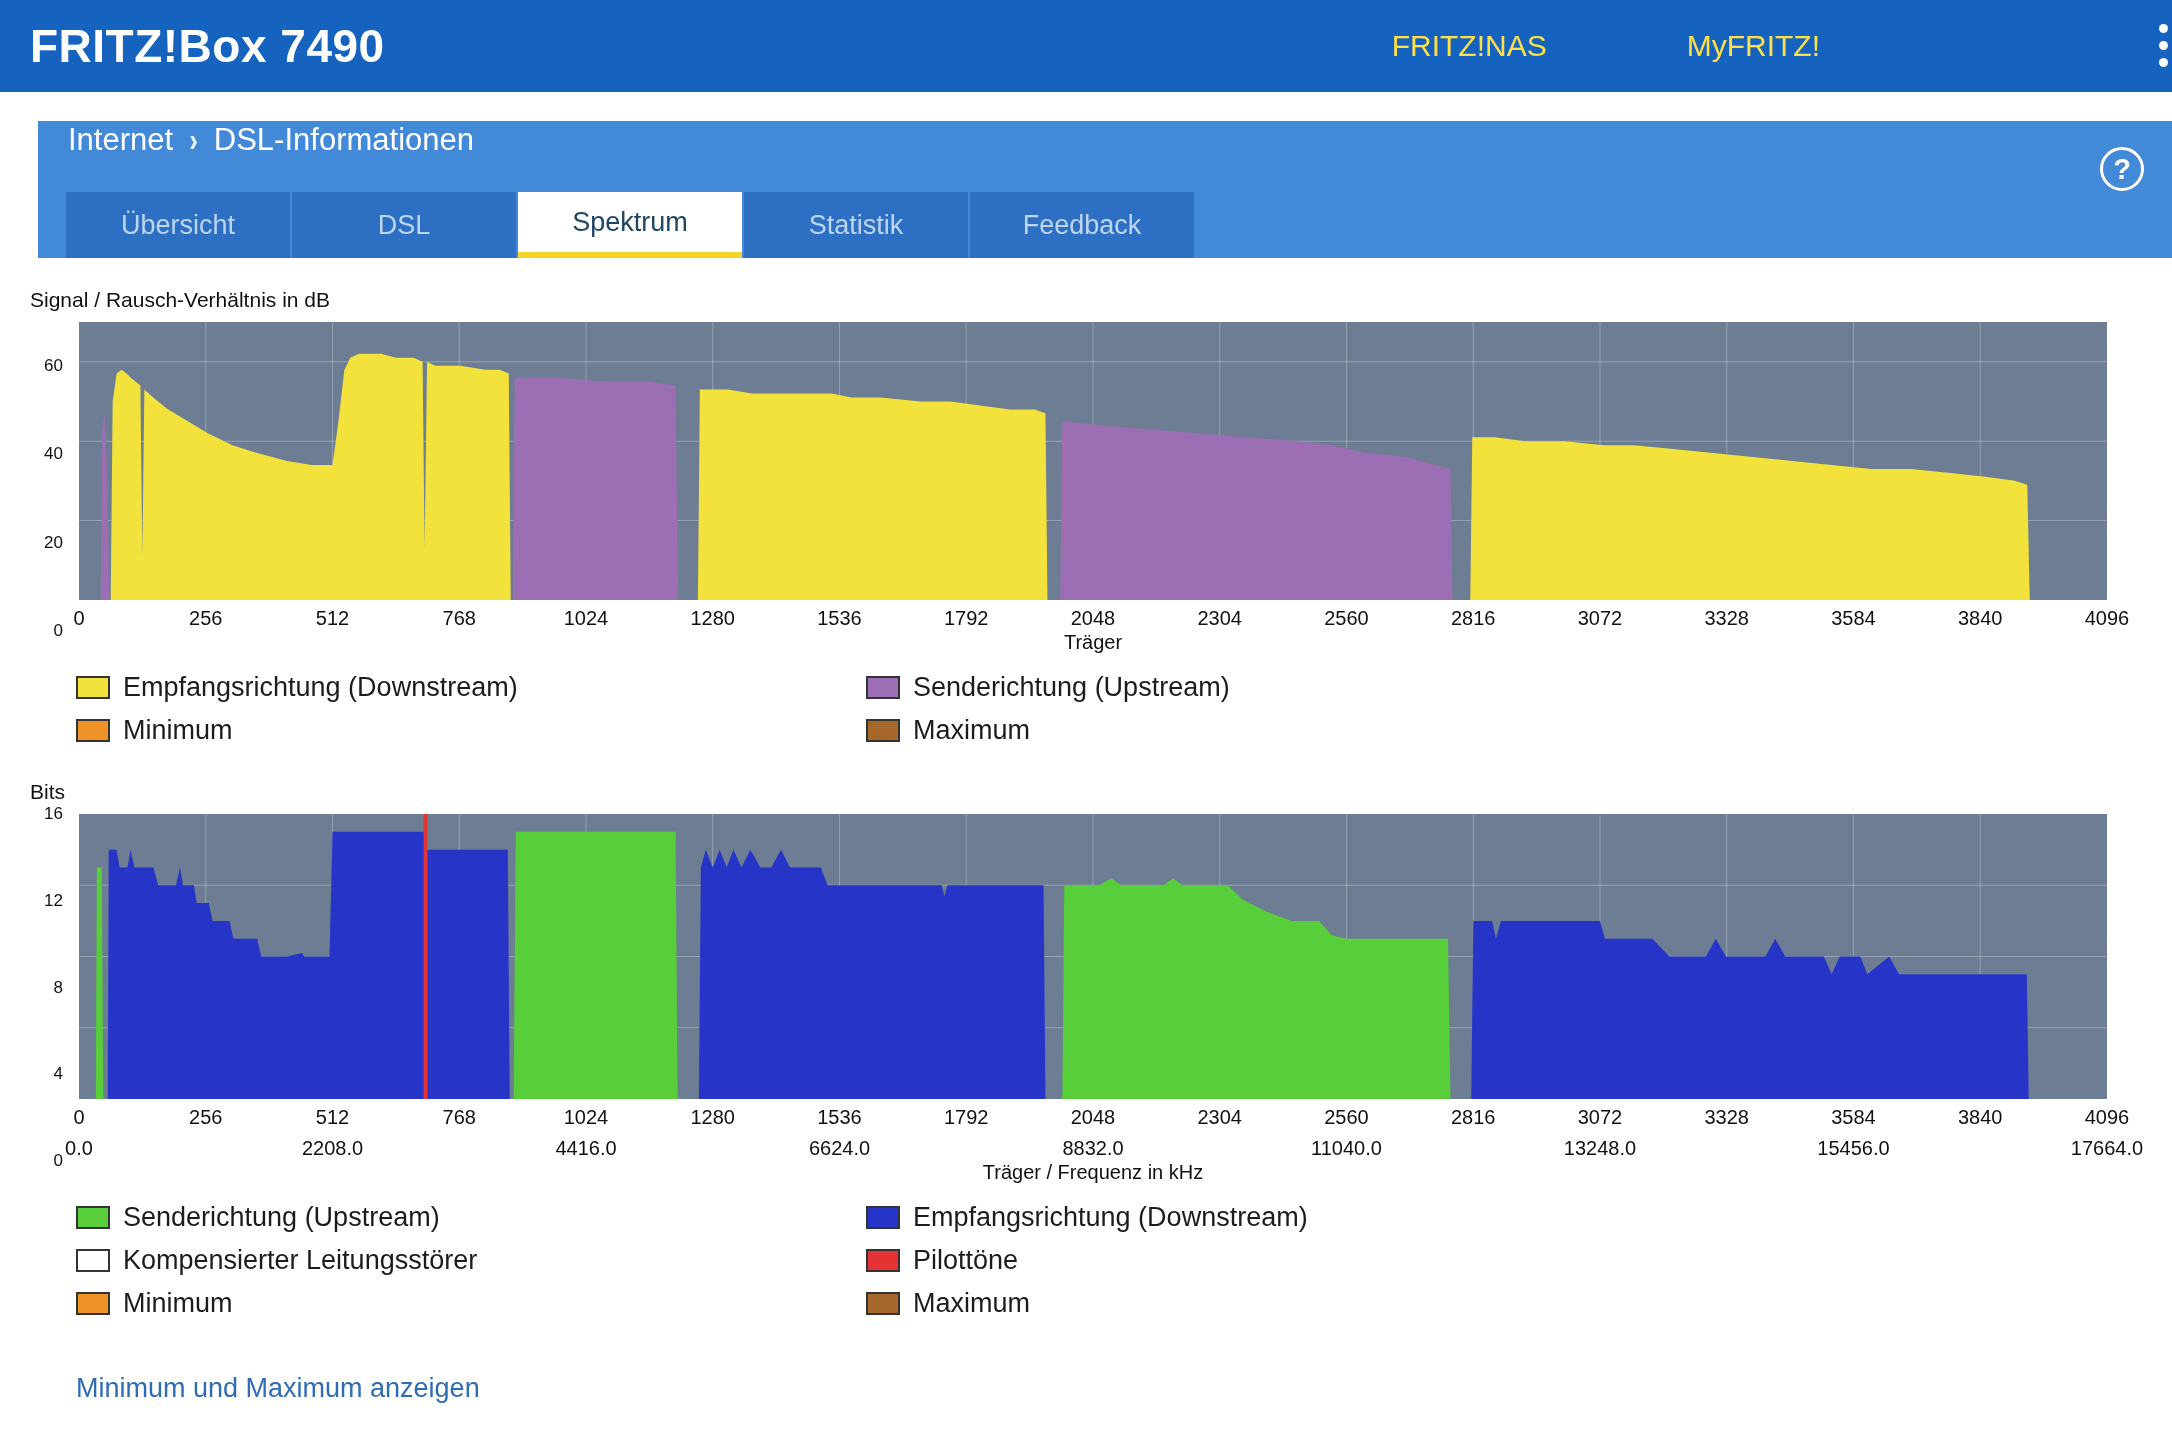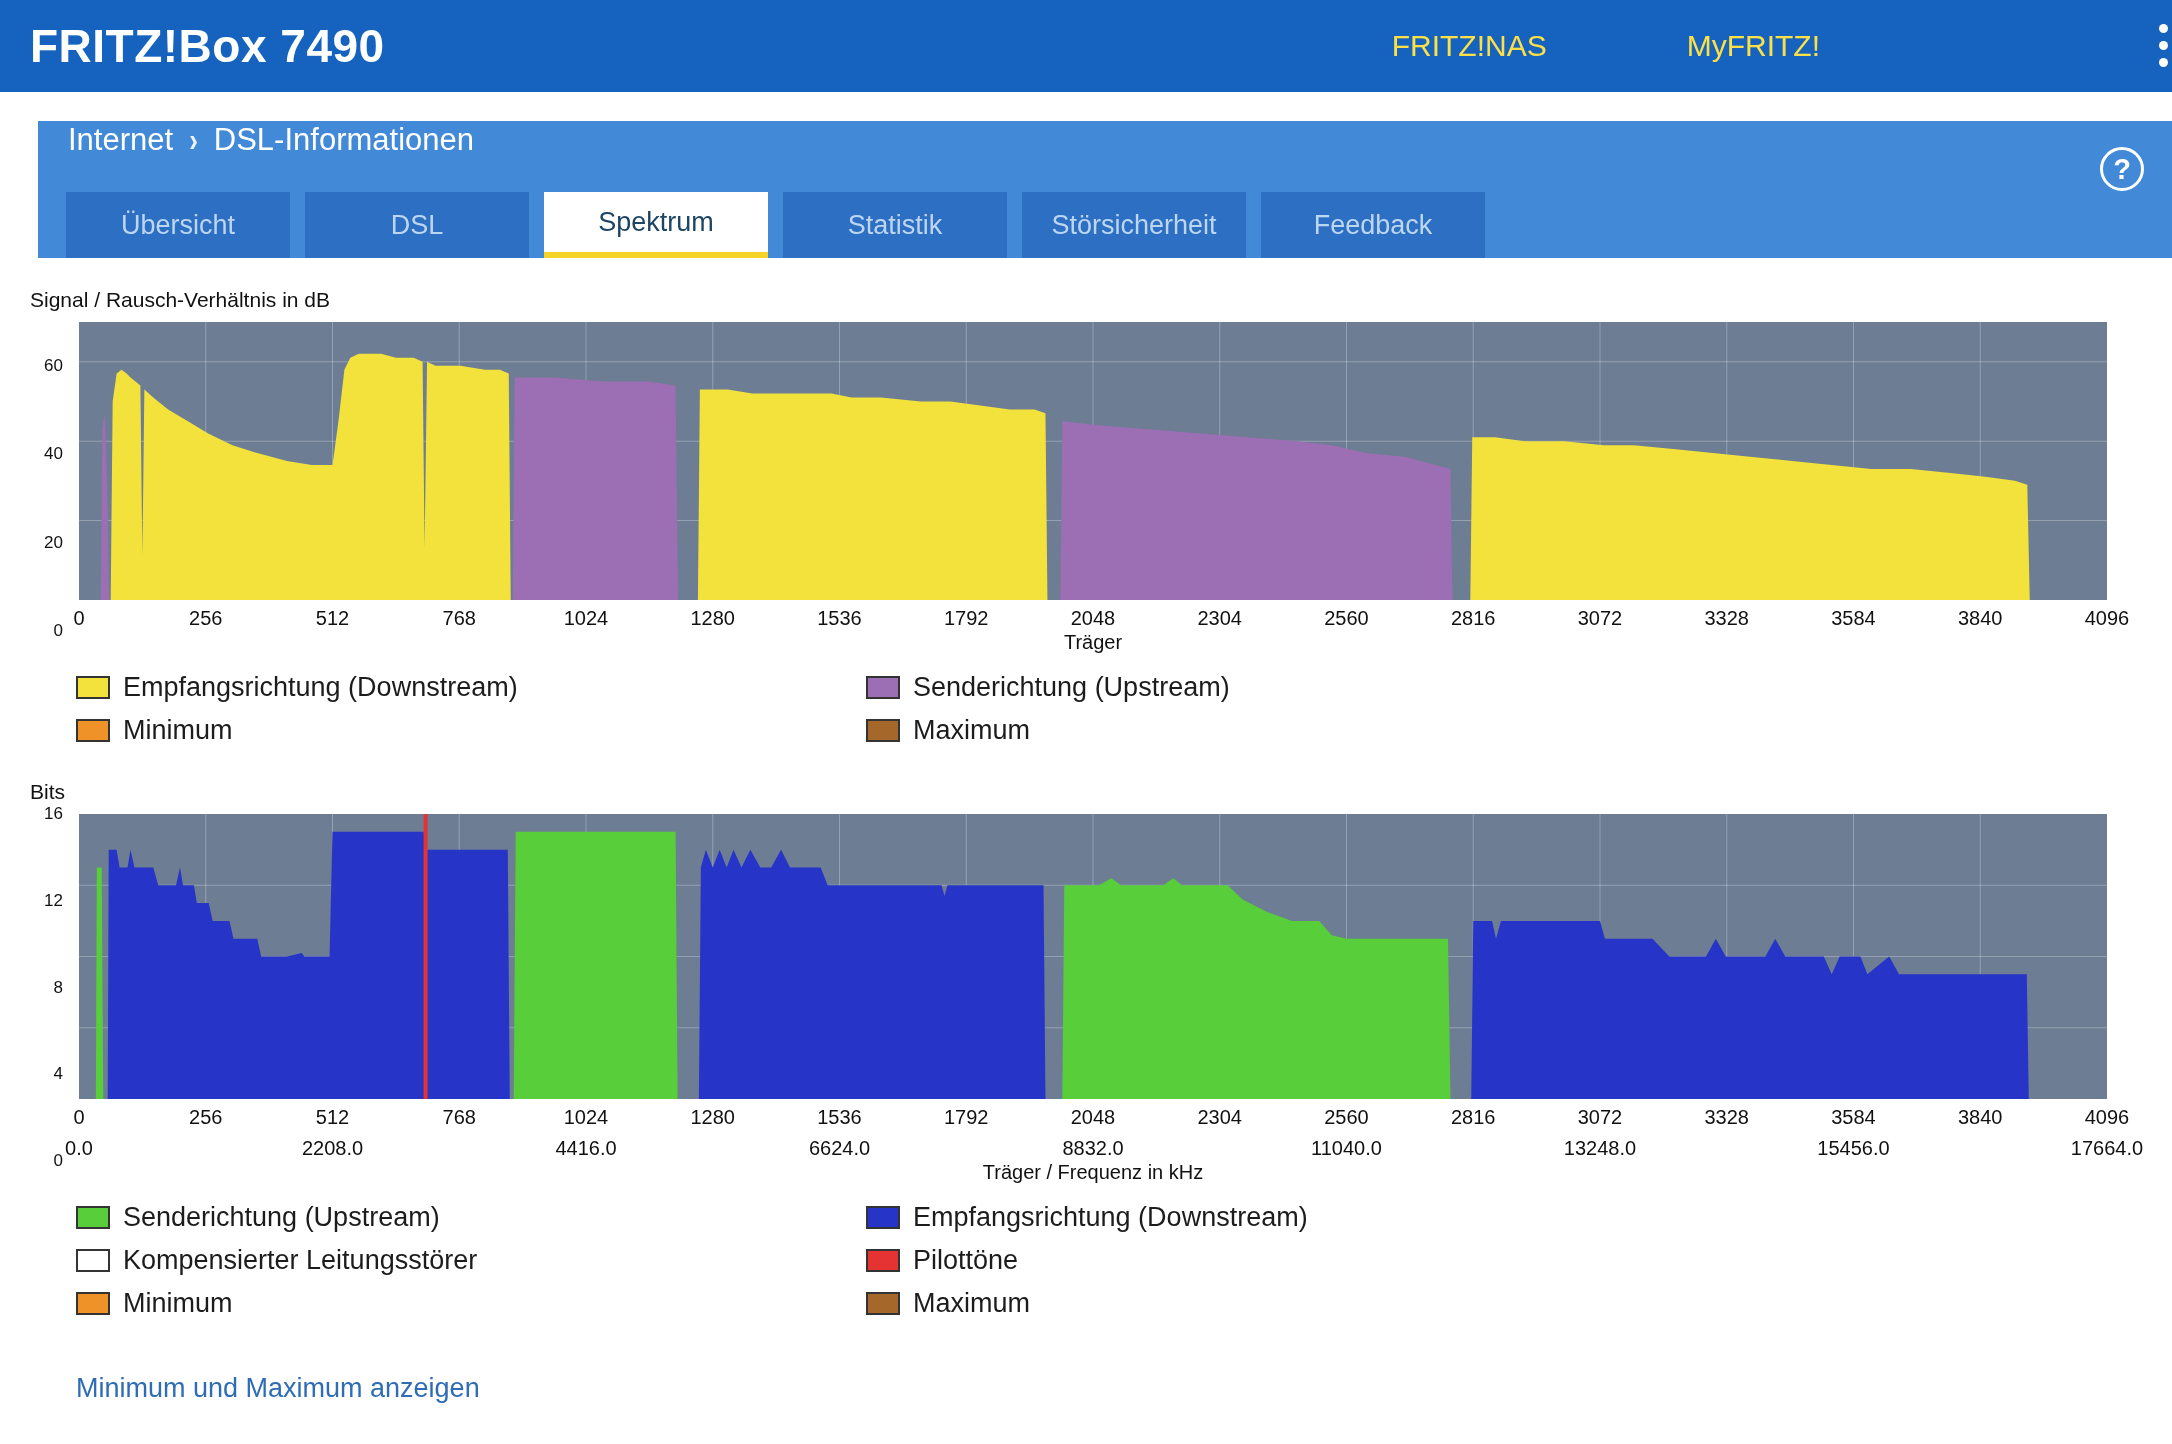--- a/index.html
+++ b/index.html
@@ -40,21 +40,21 @@
     color:#fff; font-size:31px;
   }
   .breadcrumb .chev { font-size:26px; opacity:0.9; font-weight:bold; transform:scaleY(1.25); }
   .help {
     position:absolute; top:26px; right:28px;
     width:44px; height:44px; border:3px solid #fff; border-radius:50%;
     color:#fff; font-size:29px; font-weight:bold;
     display:flex; align-items:center; justify-content:center;
     cursor:pointer;
   }
-  .tabs { display:flex; gap:15px; padding-left:28px; margin-top:33px; }
+  .tabs { display:flex; gap:2px; padding-left:28px; margin-top:33px; }
   .tab {
     width:224px; height:66px;
     background:var(--tab_inactive, #2D6FC3);
     color:var(--tab_text_inactive, #BDD6F0);
     font-size:27px;
     display:flex; align-items:center; justify-content:center;
     cursor:pointer;
   }
   .tab.active {
     background:#ffffff;
@@ -123,21 +123,20 @@
     <span>Internet</span>
     <span class="chev">›</span>
     <span>DSL-Informationen</span>
   </div>
   <div class="help">?</div>
   <div class="tabs" id="tabs">
       <div class="tab">Übersicht</div>
       <div class="tab">DSL</div>
       <div class="tab active">Spektrum</div>
       <div class="tab">Statistik</div>
-      <div class="tab">Störsicherheit</div>
       <div class="tab">Feedback</div>
     </div>
 </div>
 
 <main>
 
   <section class="chart-block" id="chart0">
     <div class="chart-title">Signal / Rausch-Verhältnis in dB</div>
     <div class="plot-area">
       <div class="ylabels">

